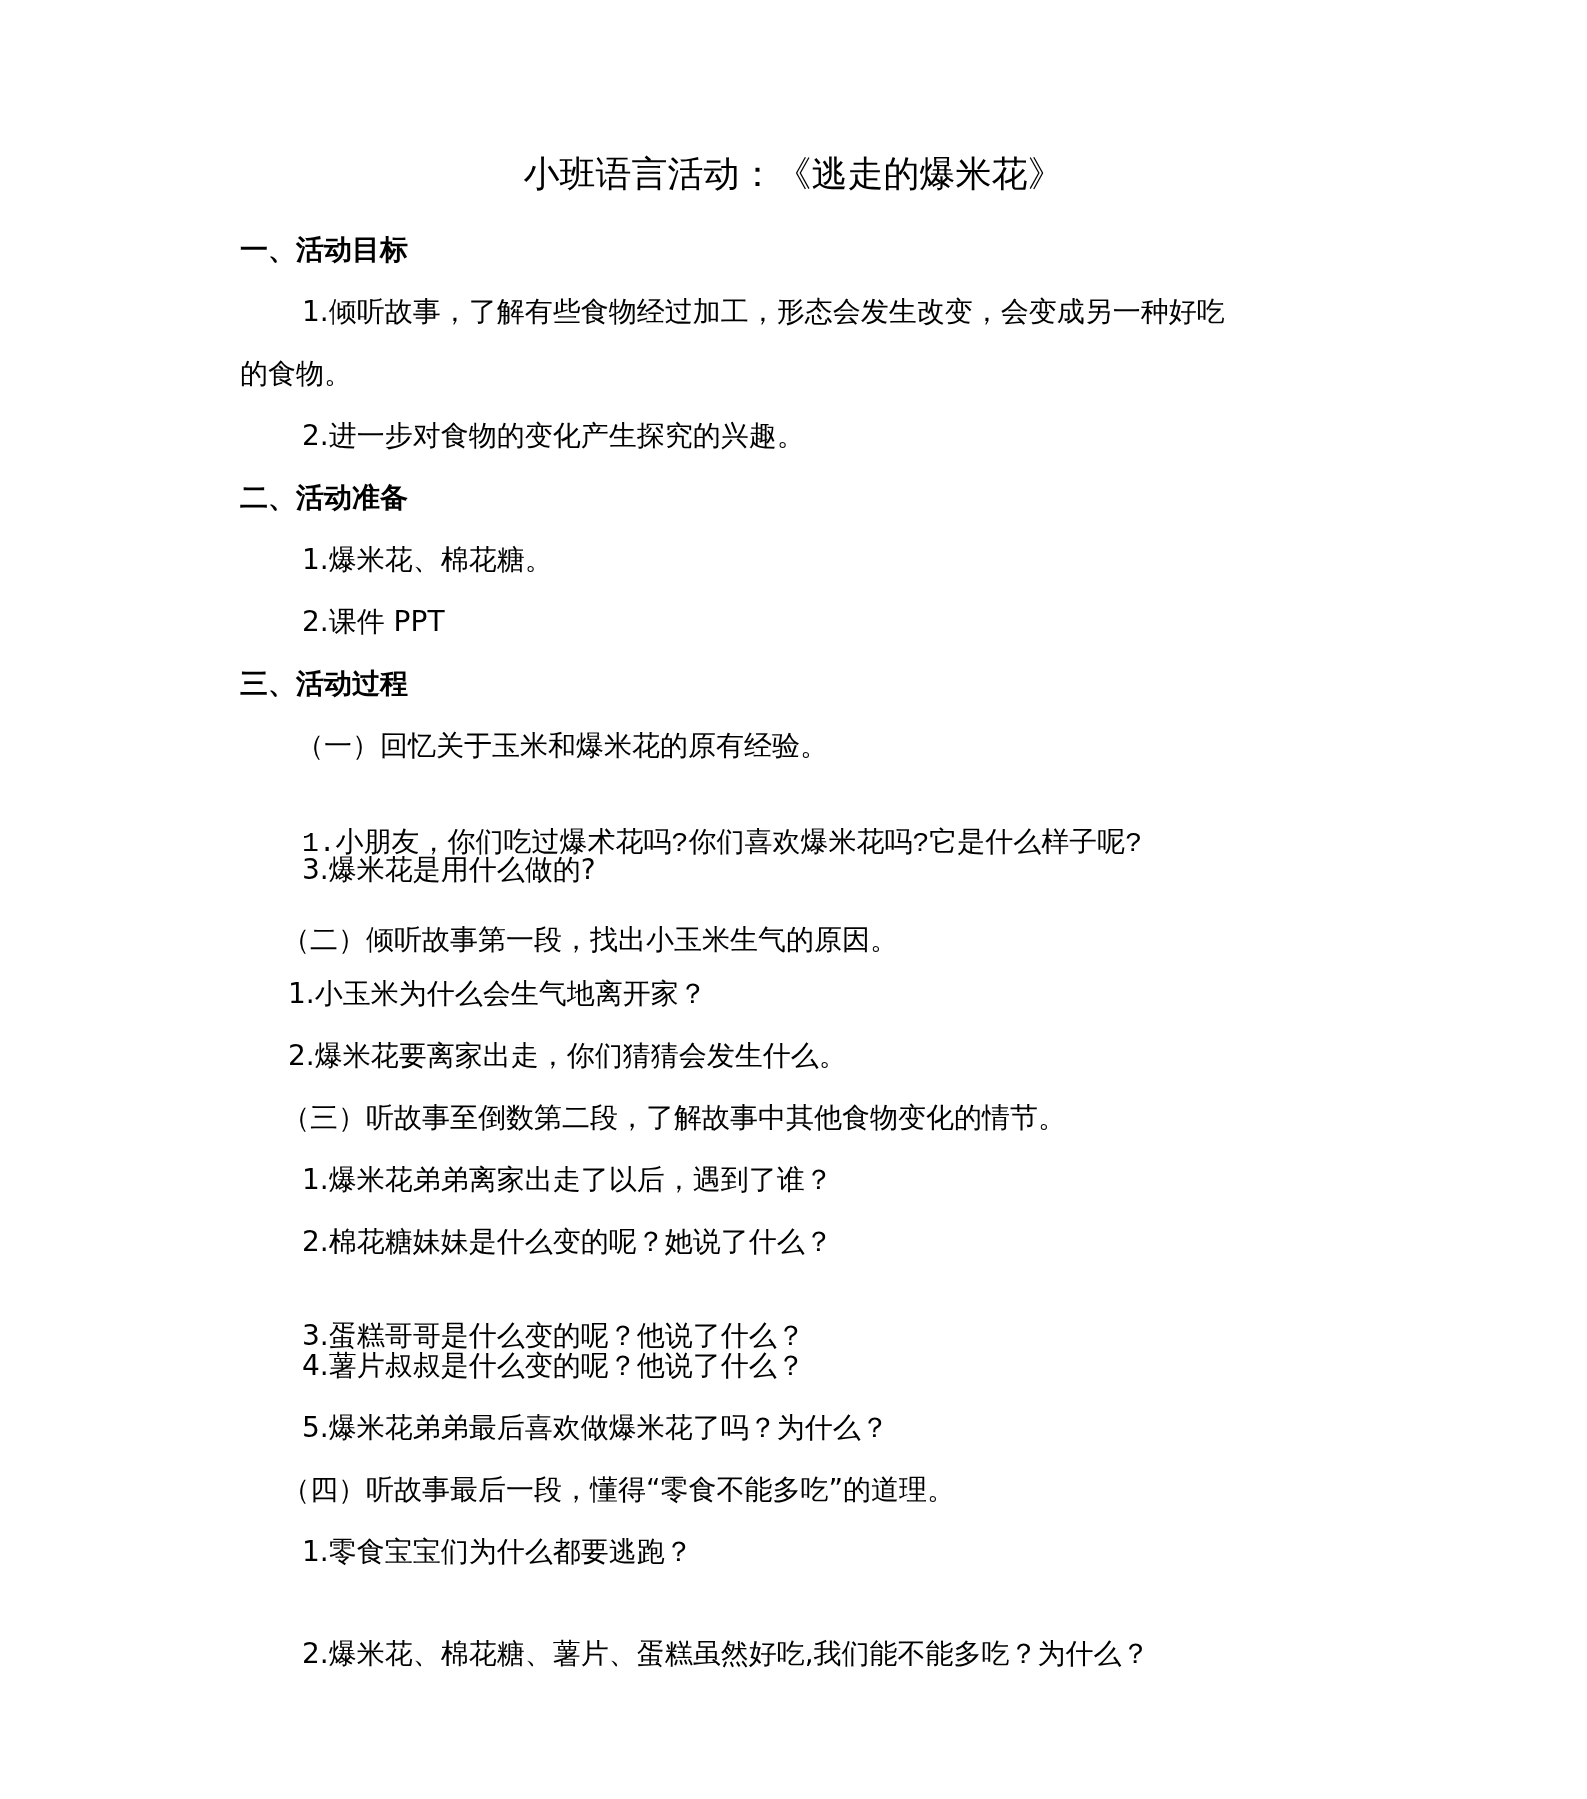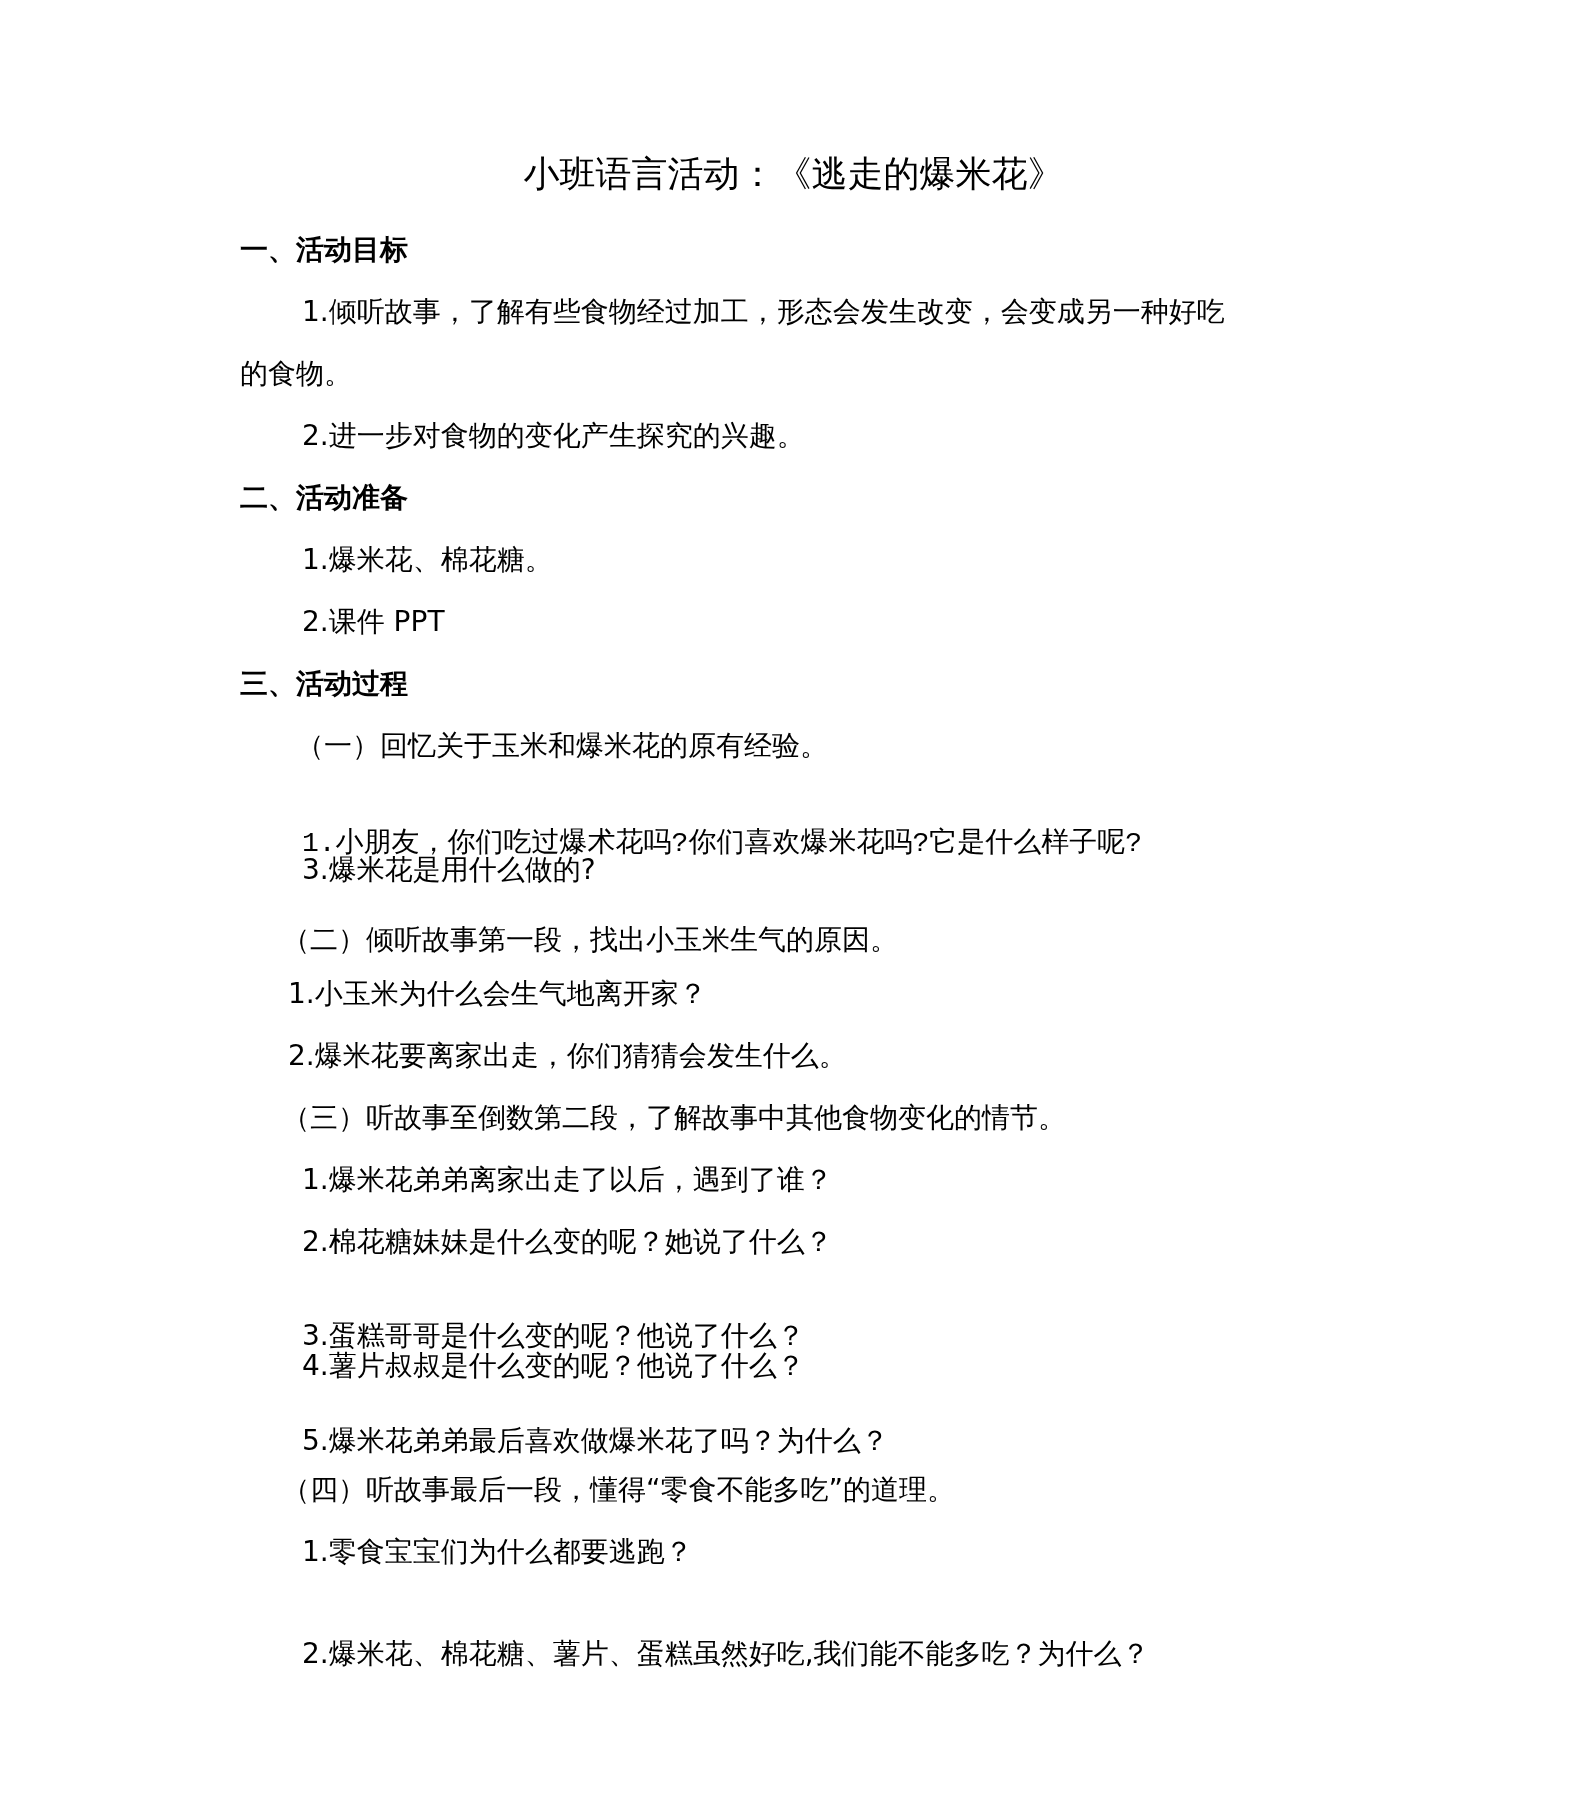--- a/index.html
+++ b/index.html
@@ -26,17 +26,17 @@
     <div class="line" style="left: 302px; top: 824px; font-family: Liberation Mono, monospace;">1.小朋友，你们吃过爆术花吗?你们喜欢爆米花吗?它是什么样子呢?</div>
     <div class="line" style="left: 302px; top: 850px;">3.爆米花是用什么做的?</div>
     <div class="line" style="left: 282px; top: 912px; margin-top: 8px;">（二）倾听故事第一段，找出小玉米生气的原因。</div>
     <div class="line" style="left: 288px; top: 974px;">1.小玉米为什么会生气地离开家？</div>
     <div class="line" style="left: 288px; top: 1036px; text-align: right;">2.爆米花要离家出走，你们猜猜会发生什么。</div>
     <div class="line" style="left: 282px; top: 1098px;">（三）听故事至倒数第二段，了解故事中其他食物变化的情节。</div>
     <div class="line" style="left: 302px; top: 1160px;">1.爆米花弟弟离家出走了以后，遇到了谁？</div>
     <div class="line" style="left: 302px; top: 1222px;">2.棉花糖妹妹是什么变的呢？她说了什么？</div>
     <div class="line" style="left: 302px; top: 1316px;">3.蛋糕哥哥是什么变的呢？他说了什么？</div>
     <div class="line" style="left: 302px; top: 1346px;">4.薯片叔叔是什么变的呢？他说了什么？</div>
-    <div class="line" style="left: 302px; top: 1408px; margin-top: 13px;">5.爆米花弟弟最后喜欢做爆米花了吗？为什么？</div>
+    <div class="line" style="left: 302px; top: 1408px;">5.爆米花弟弟最后喜欢做爆米花了吗？为什么？</div>
     <div class="line" style="left: 282px; top: 1470px;">（四）听故事最后一段，懂得“零食不能多吃”的道理。</div>
     <div class="line" style="left: 302px; top: 1532px;">1.零食宝宝们为什么都要逃跑？</div>
     <div class="line" style="left: 302px; top: 1634px;">2.爆米花、棉花糖、薯片、蛋糕虽然好吃,我们能不能多吃？为什么？</div>
   </div>
 
 </body></html>

